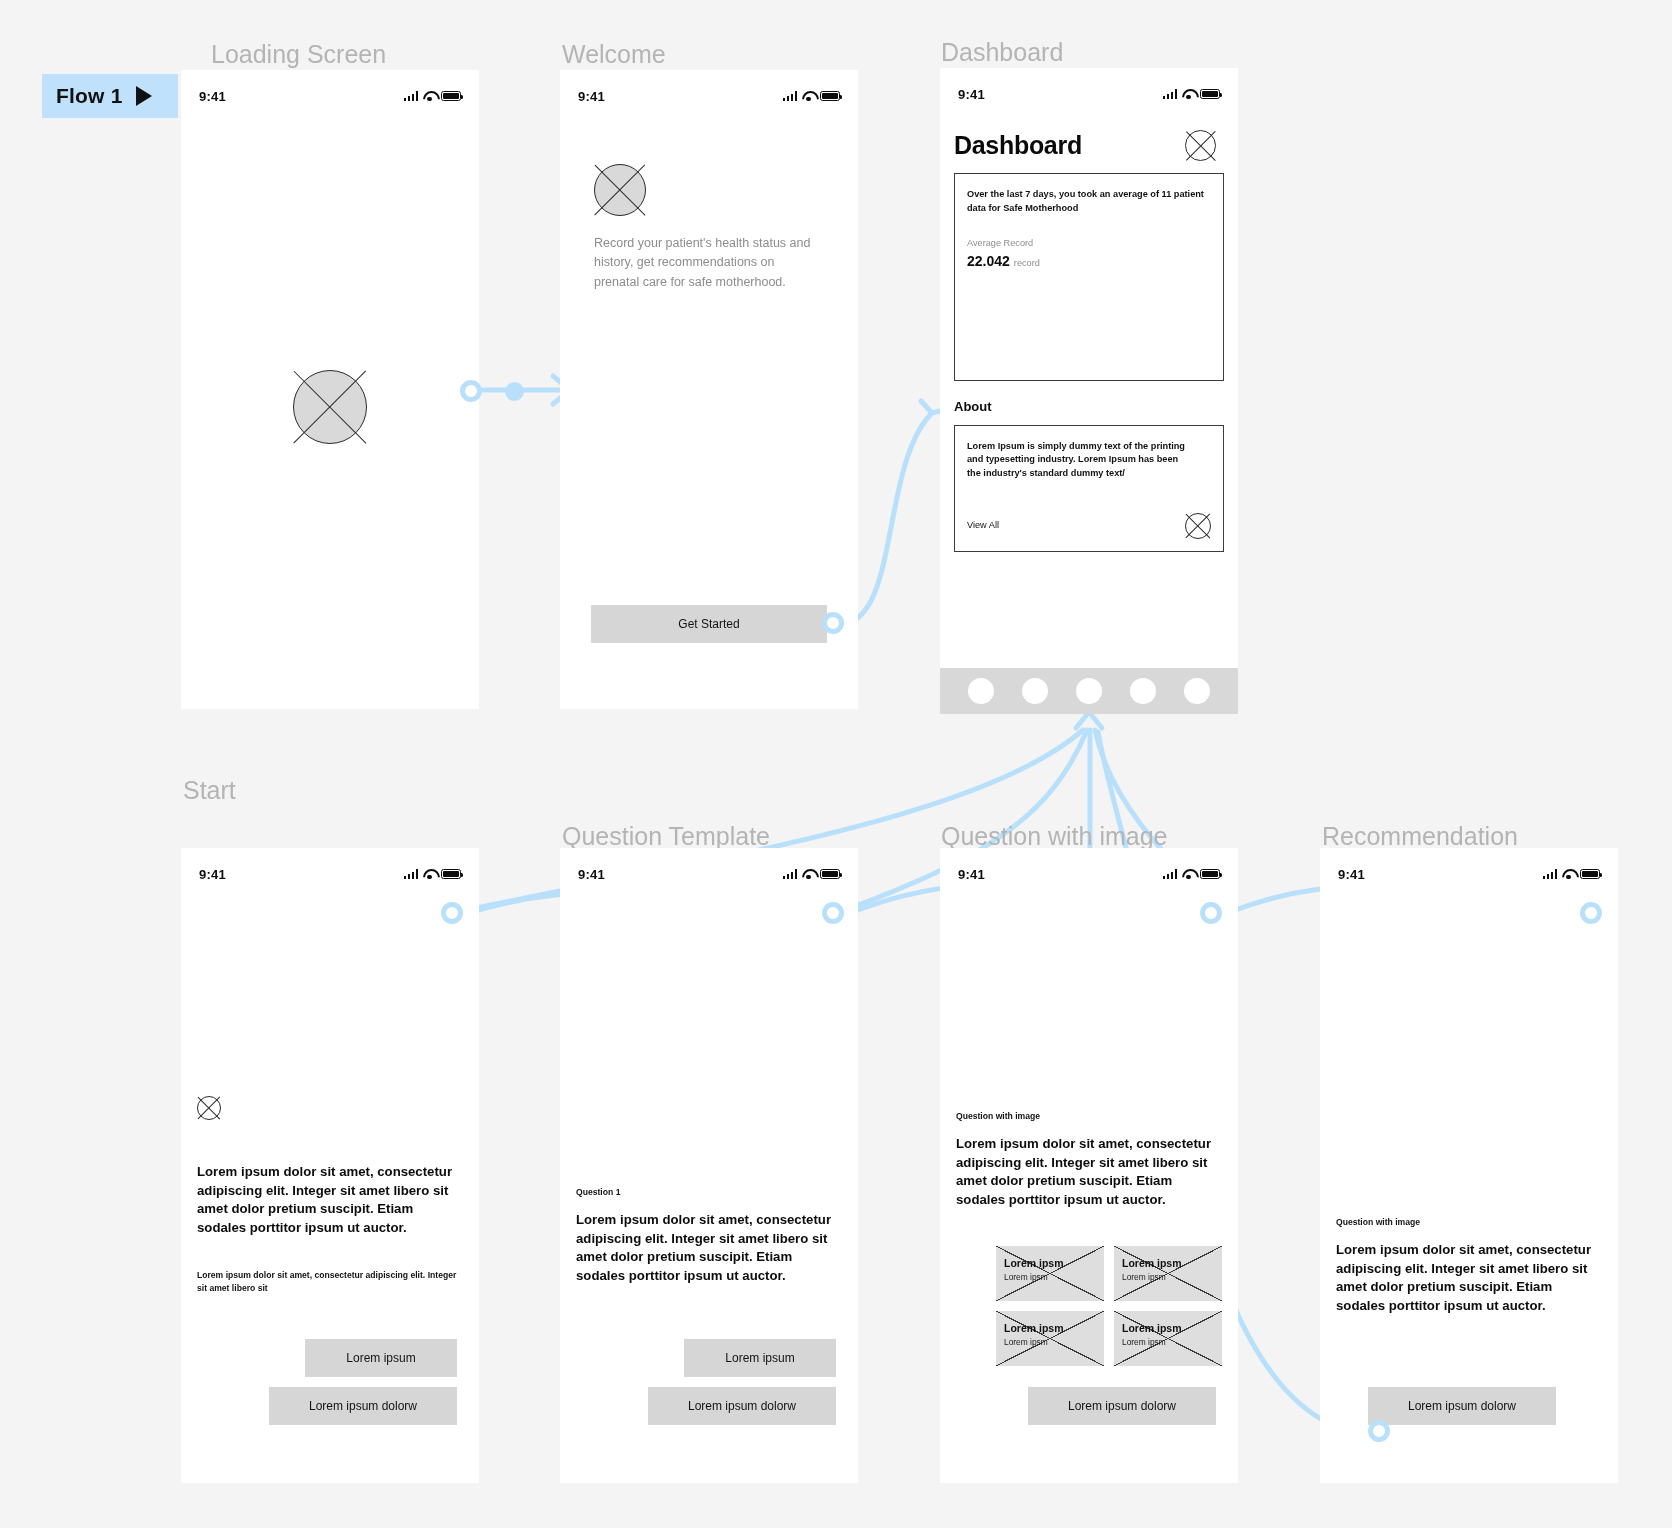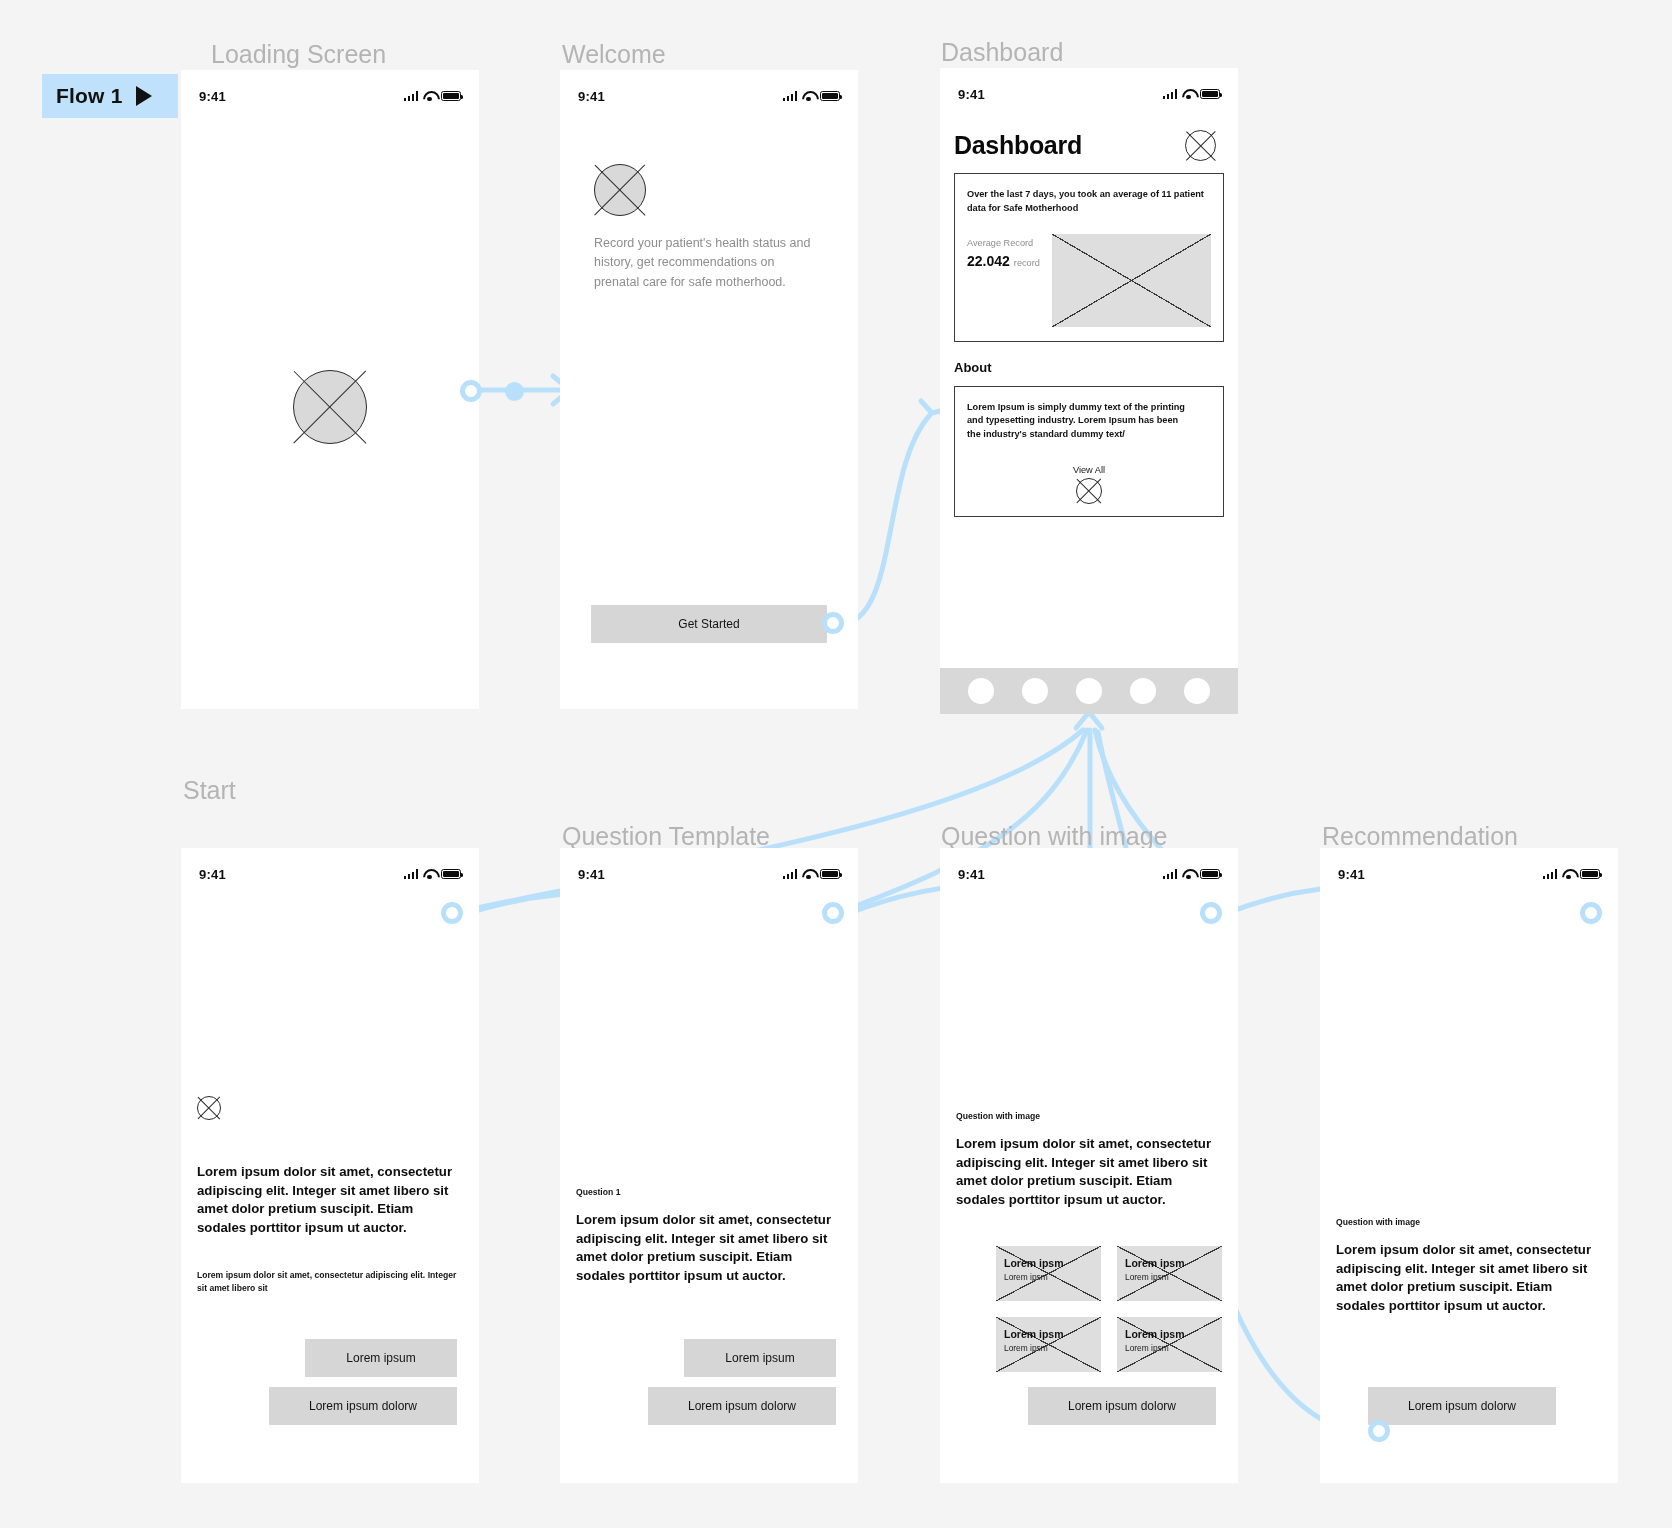--- a/index.html
+++ b/index.html
@@ -207,37 +207,37 @@
     </div>
 
     <div style="display:flex; align-items:center; justify-content:space-between; padding: 22px 22px 0 14px;">
       <div class="h-big" style="font-size:25px;">Dashboard</div>
       <div class="xcircle plain" style="width:31px;height:31px;"></div>
     </div>
 
 
     <div class="card" style="margin:12px 14px 0 14px; padding:14px 12px 14px 12px;">
       <div class="card-txt">Over the last 7 days, you took an average of 11 patient data for Safe Motherhood</div>
-      <div style="display:flex; align-items:flex-start; gap:12px; margin-top:18px;">
+      <div style="display:flex; align-items:flex-start; gap:4px; margin-top:18px;flex-direction:column;">
         <div style="flex:0 0 auto; padding-top:4px;">
           <div class="micro">Average Record</div>
           <div style="display:flex; align-items:baseline; gap:4px; margin-top:5px;">
             <span style="font-size:14px; font-weight:bold; color:#0d0d0d;">22.042</span>
             <span class="micro">record</span>
           </div>
         </div>
         <div class="xbox" style="flex:1 1 auto; height:93px;"></div>
       </div>
     </div>
 
     <div style="margin:18px 14px 0 14px; font-size:13px; font-weight:bold; color:#0d0d0d;">About</div>
 
     <div class="card" style="margin:11px 14px 0 14px; padding:14px 12px 12px 12px; position:relative;">
       <div class="card-txt" style="max-width:225px;">Lorem Ipsum is simply dummy text of the printing and typesetting industry. Lorem Ipsum has been the industry's standard dummy text/</div>
-      <div style="display:flex; align-items:center; justify-content:space-between; margin-top:22px;flex-direction:column;">
+      <div style="display:flex; align-items:center; justify-content:space-between; margin-top:32px;">
         <span class="card-txt" style="font-weight:normal;">View All</span>
         <span class="xcircle plain" style="width:26px;height:26px;"></span>
       </div>
     </div>
   </div>
 
   <div class="phone" style="left:940px; top:668px; height:46px; background:transparent;">
     <div class="tabbar">
       <span class="tabdot"></span>
       <span class="tabdot"></span>
@@ -298,21 +298,21 @@
             <i></i>
             <i></i>
           </span>
         <span class="wifi"></span>
         <span class="batt"></span>
       </span>
     </div>
     <div class="qlabel" style="margin:223px 16px 0 16px;">Question with image</div>
     <div class="body-bold" style="margin:14px 16px 0 16px;">Lorem ipsum dolor sit amet, consectetur adipiscing elit. Integer sit amet libero sit amet dolor pretium suscipit. Etiam sodales porttitor ipsum ut auctor.</div>
 
-    <div style="display:grid; grid-template-columns:1fr 1fr; gap:16px; margin:36px 16px 0 16px;padding-left:40px;">
+    <div style="display:grid; grid-template-columns:1fr 1fr; gap:10px; margin:36px 16px 0 16px;padding-left:40px;">
       <div class="xbox" style="height:55px; position:relative;">
         <div style="position:absolute; left:8px; top:11px; z-index:2;">
           <div style="font-size:10.5px; font-weight:bold; color:#111;">Lorem ipsm</div>
           <div style="font-size:8.4px; color:#222; margin-top:3px;">Lorem ipsm</div>
         </div>
       </div>
       <div class="xbox" style="height:55px; position:relative;">
         <div style="position:absolute; left:8px; top:11px; z-index:2;">
           <div style="font-size:10.5px; font-weight:bold; color:#111;">Lorem ipsm</div>
           <div style="font-size:8.4px; color:#222; margin-top:3px;">Lorem ipsm</div>

